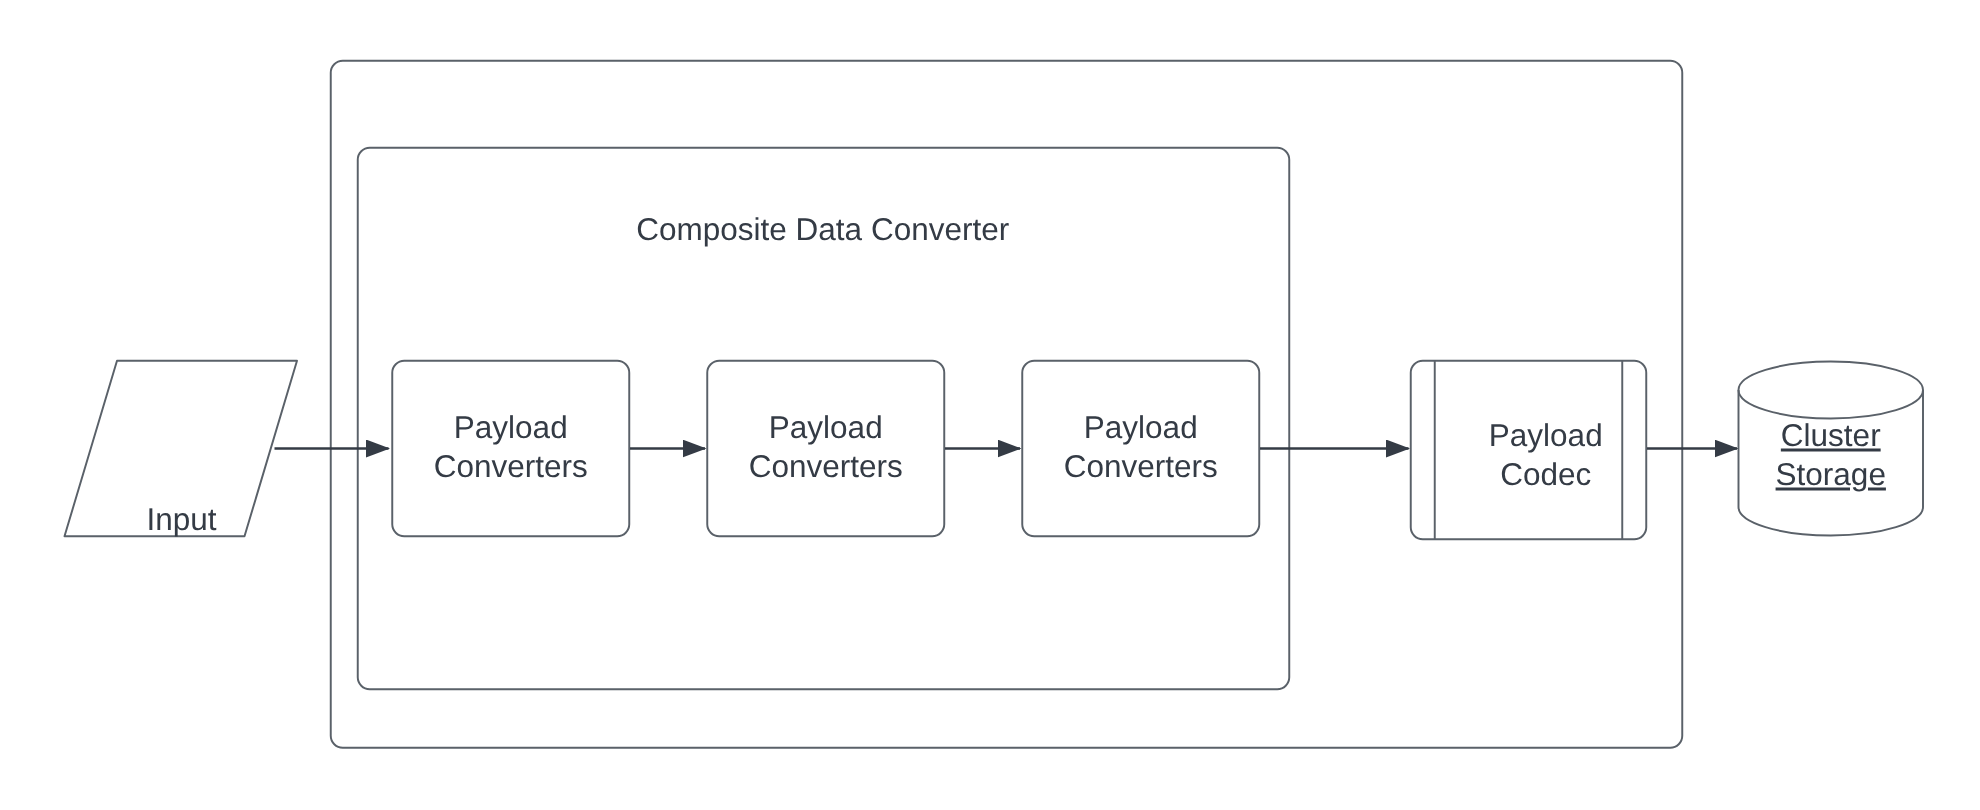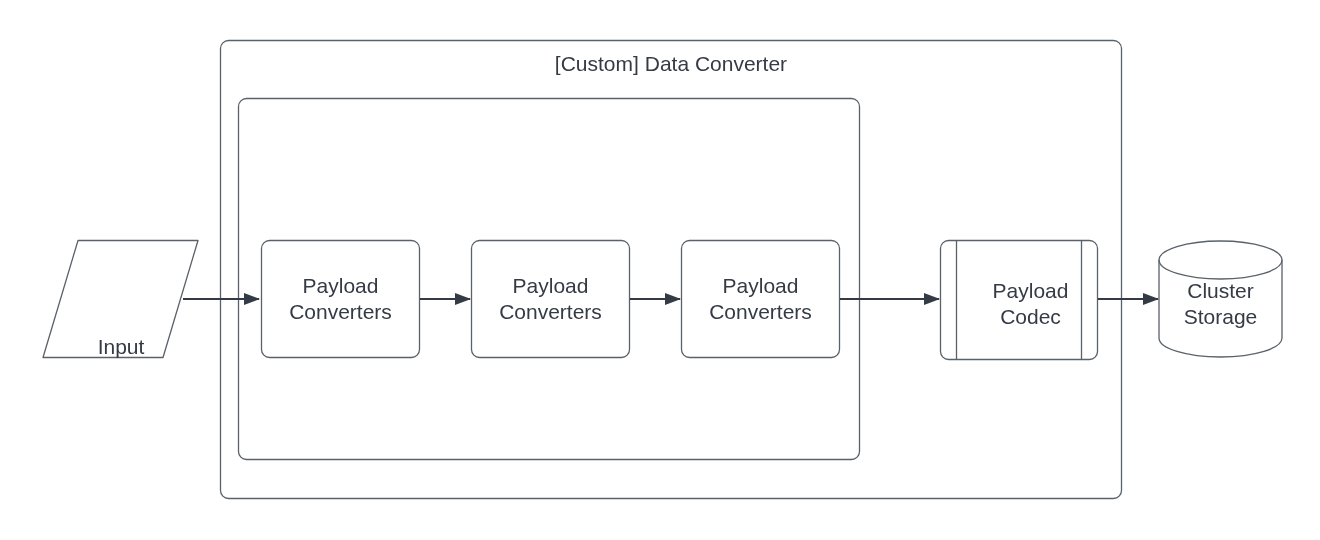--- a/index.html
+++ b/index.html
@@ -33,21 +33,21 @@
   
   .outer-title { left: 220px; top: 51px;  width: 902px; height: 26px; }
   .inner-title { left: 238px; top: 141px; width: 621px; height: 26px; }
   
   .lbl-input    { left: 56px;   top: 240px; width: 130px; height: 118px; margin-top: 48px; }
   .lbl-conv1    { left: 261px;  top: 240px; width: 159px; height: 118px; }
   .lbl-conv2    { left: 471px;  top: 240px; width: 159px; height: 118px; }
   .lbl-conv3    { left: 681px;  top: 240px; width: 159px; height: 118px; }
   .lbl-codec    { left: 940px;  top: 244px; width: 181px; height: 120px; }
   .lbl-codec .wrap { max-width: 122px; }
-  .lbl-storage  { left: 1159px; top: 256px; width: 123px; height: 96px; }
+  .lbl-storage  { left: 1159px; top: 256px; width: 123px; height: 96px; text-decoration: underline; }
   .lbl-storage .wrap { max-width: 110px; }
 </style>
 </head>
 <body>
 
 <div class="canvas">
 
   <svg class="shapes" viewBox="0 0 1320 540">
     <defs>
       <marker id="arrowhead" markerUnits="userSpaceOnUse" markerWidth="16" markerHeight="12" refX="15" refY="6" orient="auto">
@@ -72,22 +72,22 @@
     <path d="M1159,260 a61.5,19 0 0 1 123,0 l0,78 a61.5,19 0 0 1 -123,0 Z" fill="#ffffff" stroke="#5a6169" stroke-width="1.3"></path>
     <path d="M1159,260 a61.5,19 0 0 0 123,0" fill="none" stroke="#5a6169" stroke-width="1.3"></path>
 
     <line x1="183" y1="299" x2="259" y2="299" stroke="#343b45" stroke-width="1.8" marker-end="url(#arrowhead)"></line>
     <line x1="420" y1="299" x2="470" y2="299" stroke="#343b45" stroke-width="1.8" marker-end="url(#arrowhead)"></line>
     <line x1="630" y1="299" x2="680" y2="299" stroke="#343b45" stroke-width="1.8" marker-end="url(#arrowhead)"></line>
     <line x1="840" y1="299" x2="939" y2="299" stroke="#343b45" stroke-width="1.8" marker-end="url(#arrowhead)"></line>
     <line x1="1098" y1="299" x2="1158" y2="299" stroke="#343b45" stroke-width="1.8" marker-end="url(#arrowhead)"></line>
   </svg>
 
-  <div class="label title outer-title">[Custom] Data Converter</div>
 
+  <div class="label title inner-title">Composite Data Converter</div>
 
   <div class="label lbl-input">
     <span class="wrap">Input</span>
   </div>
 
   <div class="label lbl-conv1">
     <span class="wrap">Payload Converters</span>
   </div>
 
   <div class="label lbl-conv2">

